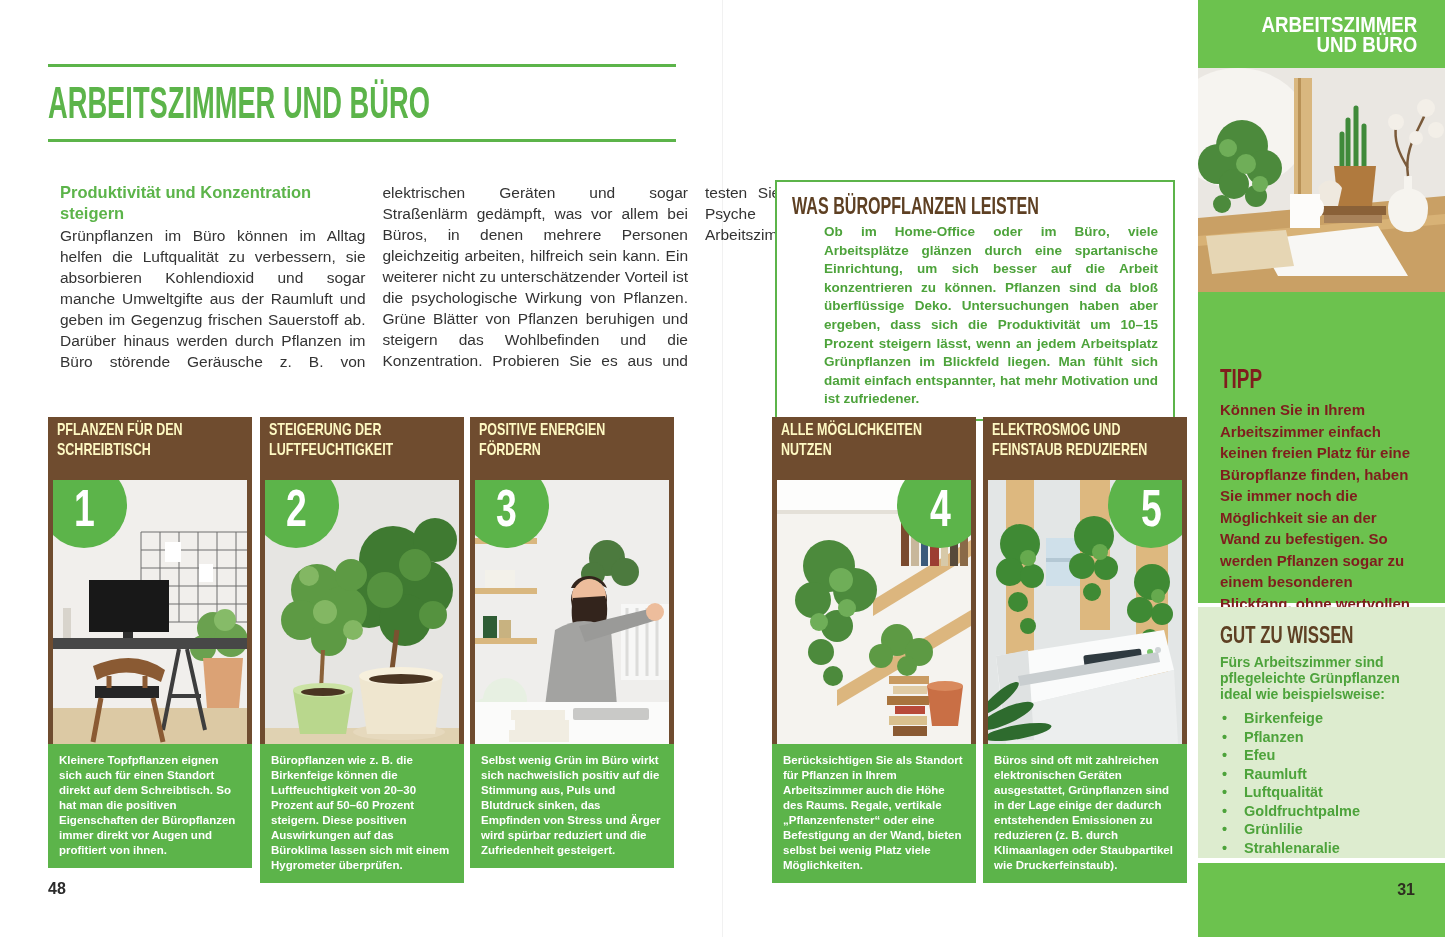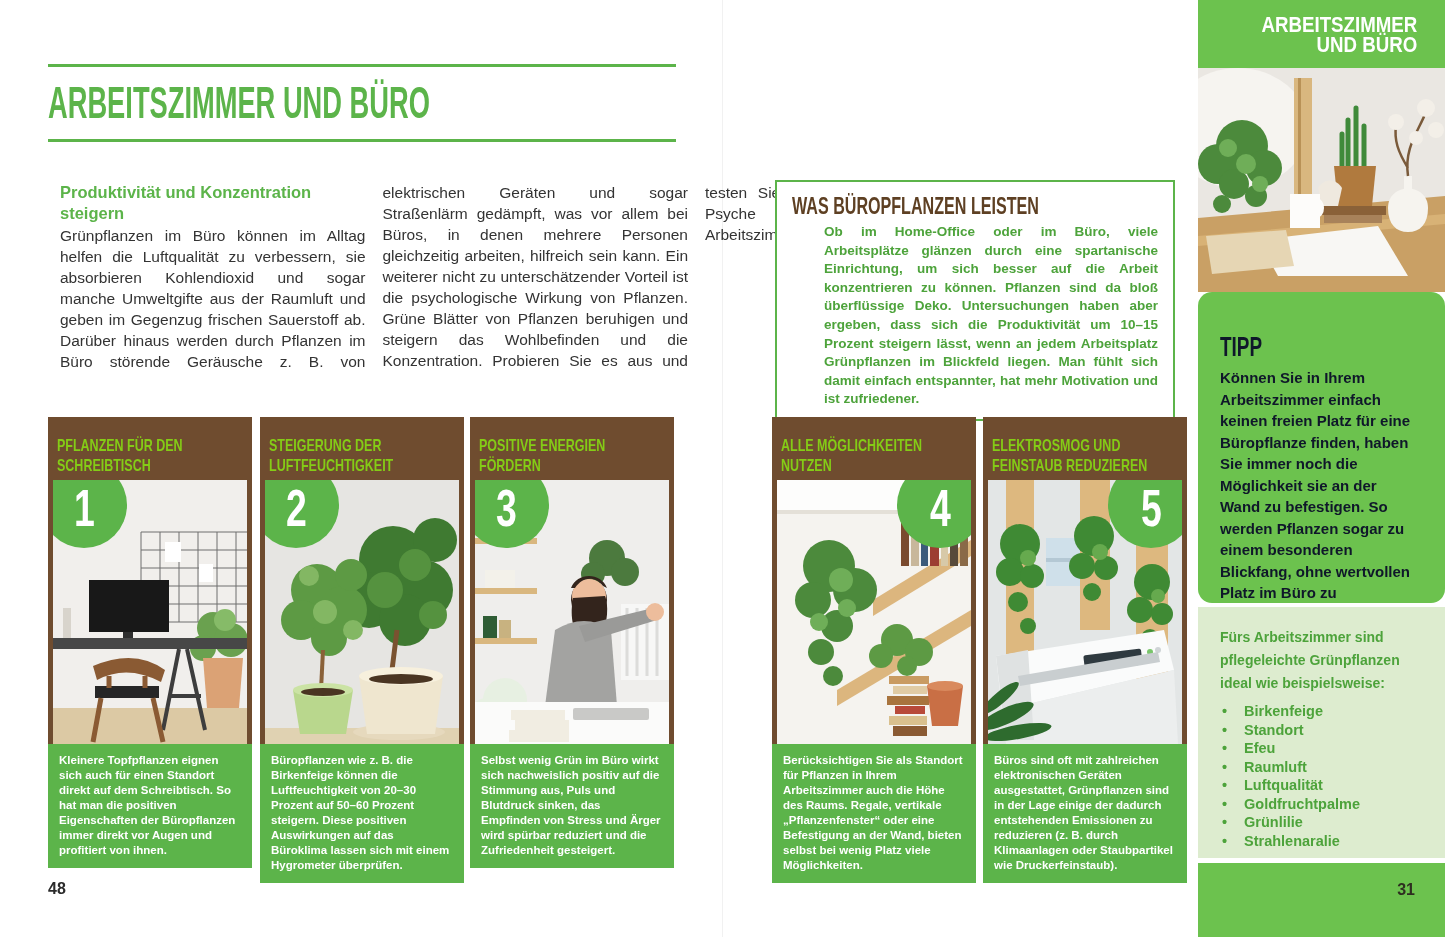--- a/index.html
+++ b/index.html
@@ -52,21 +52,21 @@
     position:absolute;left:775px;top:180px;width:400px;min-height:178px;
     border:2px solid var(--green);background:#fff;padding:10px 15px 10px;
   }
   .info-box h2{color:var(--brown-dark);font-size:23px;line-height:28px;font-weight:700;}
   .info-box p{margin-top:3px;color:var(--green-text);font-weight:700;
     font-size:13.5px;line-height:18.6px;text-align:justify;margin-left:32px;}
 
   
   .card{position:absolute;top:417px;width:204px;background:var(--brown);}
   .card-header{
-    height:63px;padding:19px 9px 0;color:#84cc16;font-weight:700;
+    height:63px;padding:3px 9px 0;color:#fef9c3;font-weight:700;
     font-size:17px;line-height:20px;overflow:hidden;
   }
   .card-photo{
     position:relative;margin:0 5px;height:264px;background:#eceae7;overflow:hidden;
   }
   .card-photo svg{position:absolute;left:0;top:0;}
   .num-circle{
     position:absolute;width:86px;height:86px;border-radius:50%;
     background:var(--green);top:-18px;
     display:flex;align-items:center;justify-content:center;
@@ -81,30 +81,30 @@
 
   
   .band-top{
     position:absolute;left:1198px;top:0;width:247px;height:68px;
     background:var(--green-band);color:#fff;text-align:right;
     padding:15px 28px 0 0;font-size:22px;line-height:20px;font-weight:700;
   }
   .side-photo{position:absolute;left:1198px;top:68px;width:247px;height:224px;overflow:hidden;background:#eae7e2;}
   .tip-box{
     position:absolute;left:1198px;top:292px;width:247px;height:311px;
-    background:var(--green-band);color:#0f172a;padding:40px 26px 0 22px;border-radius:14px;
+    background:var(--green-band);color:#7f1d1d;padding:72px 26px 0 22px;
   }
   .tip-box h2{font-size:27px;line-height:30px;font-weight:700;}
   .tip-box p{margin-top:5px;font-size:15px;line-height:21.5px;font-weight:700;}
   .know-box{
     position:absolute;left:1198px;top:607px;width:247px;height:251px;
     background:var(--green-light);padding:14px 18px 0 22px;
   }
   .know-box h2{color:var(--brown-dark);font-size:24px;line-height:28px;font-weight:700;}
-  .know-box .know-intro{margin-top:5px;color:var(--green-text);font-weight:700;font-size:14px;line-height:23px;}
+  .know-box .know-intro{margin-top:5px;color:var(--green-text);font-weight:700;font-size:14px;line-height:16px;}
   .know-box ul{list-style:none;margin-top:7px;}
   .know-box li{
     position:relative;padding-left:24px;color:var(--green-text);
     font-weight:700;font-size:14.5px;line-height:18.5px;
   }
   .know-box li::before{content:"•";position:absolute;left:2px;top:0;}
   .band-bottom{
     position:absolute;left:1198px;top:863px;width:247px;height:74px;
     background:var(--green-band);
   }
@@ -445,24 +445,25 @@
     <path d="M8 168l80 -6 8 36-82 8z" fill="#e6d6b4"></path>
   </svg>
 </div>
 
 <div class="tip-box">
   <h2><span class="condS">TIPP</span></h2>
   <p>Können Sie in Ihrem Arbeitszimmer einfach keinen freien Platz für eine Büropflanze finden, haben Sie immer noch die Möglichkeit sie an der Wand zu befestigen. So werden Pflanzen sogar zu einem besonderen Blickfang, ohne wertvollen Platz im Büro zu beanspruchen.</p>
 </div>
 
 <div class="know-box">
+  <h2><span class="condS">GUT ZU WISSEN</span></h2>
   <p class="know-intro">Fürs Arbeitszimmer sind pflegeleichte Grünpflanzen ideal wie beispielsweise:</p>
   <ul>
     <li><span>Birkenfeige</span></li>
-    <li><span>Standort</span></li>
+    <li><span>Pflanzen</span></li>
     <li><span>Efeu</span></li>
     <li><span>Raumluft</span></li>
     <li><span>Luftqualität</span></li>
     <li><span>Goldfruchtpalme</span></li>
     <li><span>Grünlilie</span></li>
     <li><span>Strahlenaralie</span></li>
   </ul>
 </div>
 
 <div class="band-bottom">

